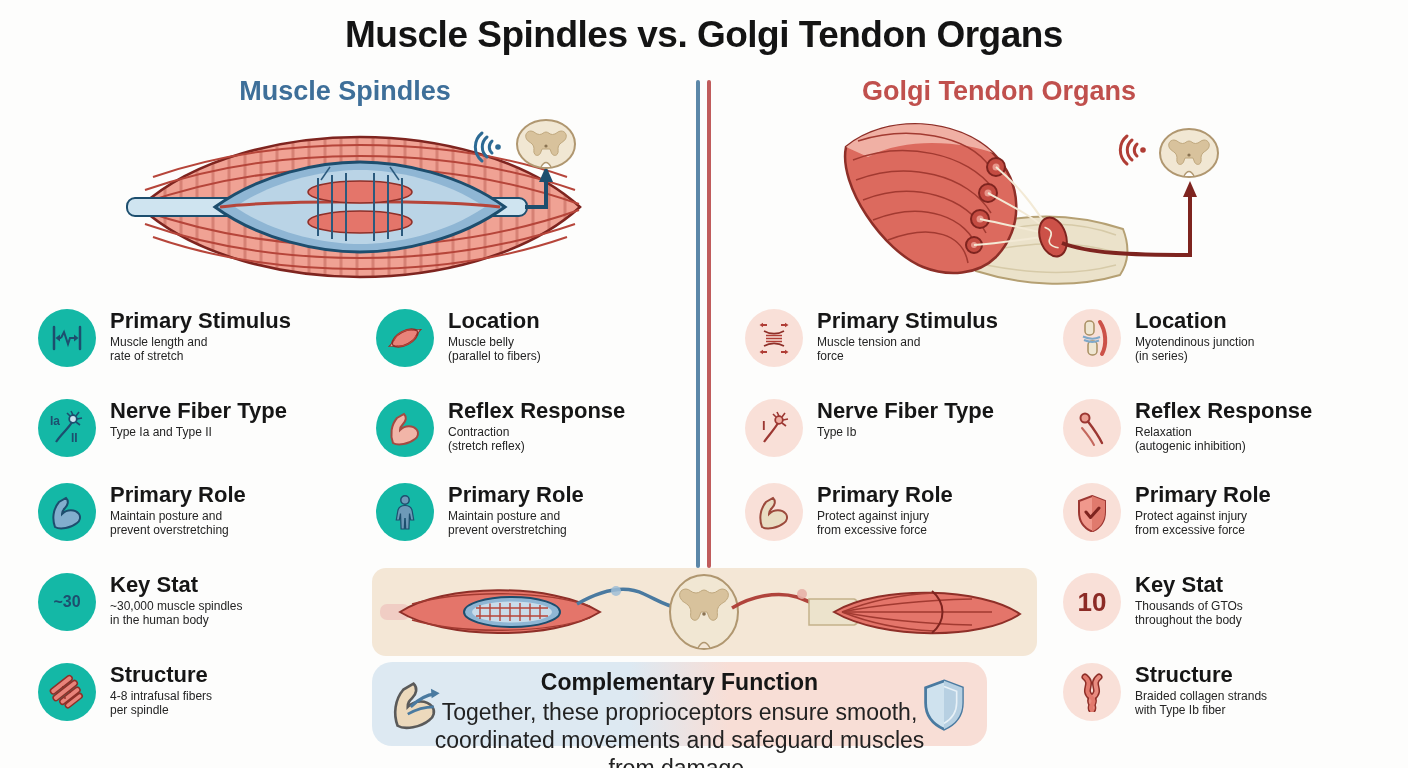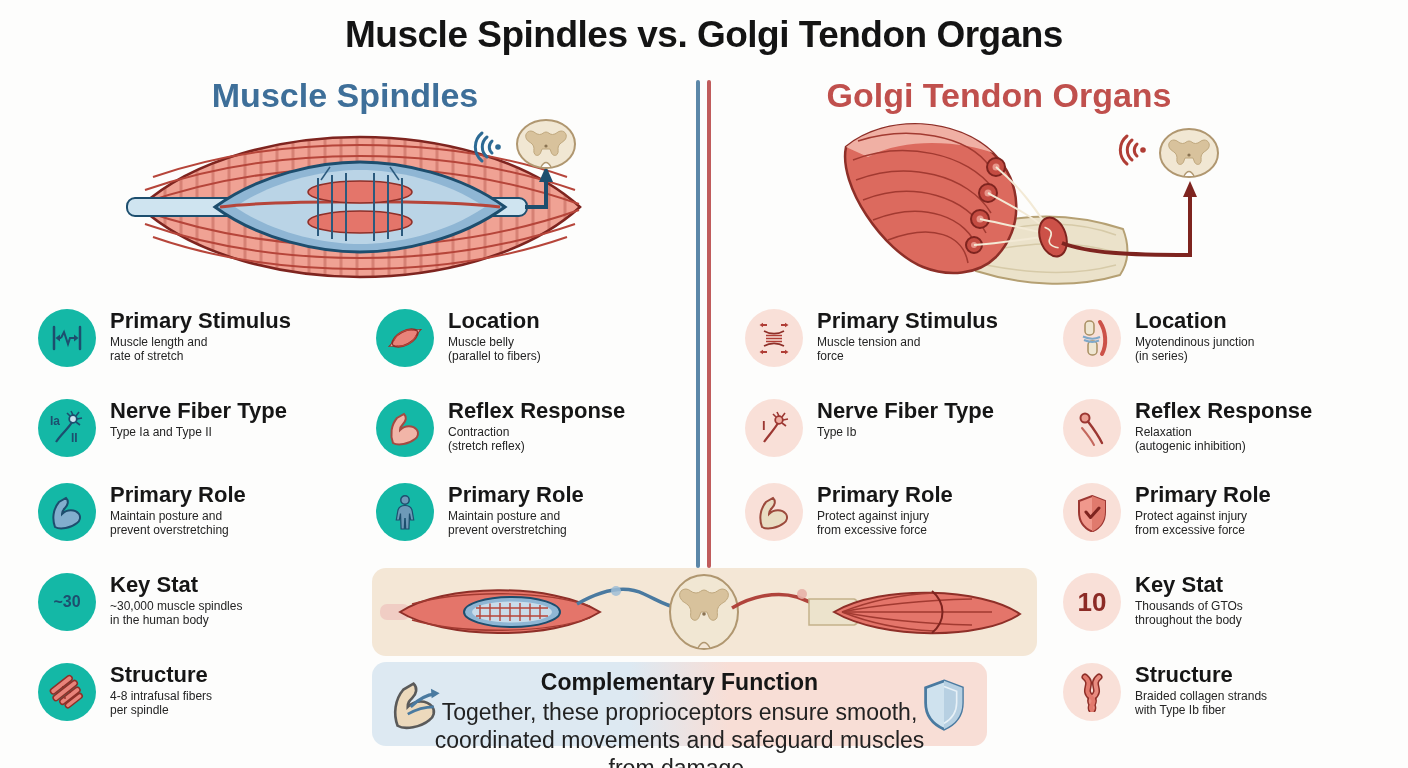--- a/index.html
+++ b/index.html
@@ -1,39 +1,39 @@
 <!DOCTYPE html>
 <html><head>
 <meta charset="utf-8">
 <style>
   html,body{margin:0;padding:0;background:#fff;}
   .canvas{position:relative;width:1408px;height:768px;background:#fdfdfc;overflow:hidden;
           font-family:"Liberation Sans",sans-serif;color:#191919;}
   .page-title{position:absolute;left:0;top:14px;width:1408px;text-align:center;
           font-size:37px;font-weight:bold;letter-spacing:-0.5px;color:#141414;}
-  .col-heading{position:absolute;top:76px;font-size:34px;font-weight:bold;text-align:center;}
+  .col-heading{position:absolute;top:76px;font-size:27px;font-weight:bold;text-align:center;}
   .heading-ms{left:120px;width:450px;color:#3e6f99;}
   .heading-gto{left:774px;width:450px;color:#c0504d;}
   .divider{position:absolute;top:80px;height:488px;width:4px;border-radius:2px;}
   .divider.blue{left:696px;background:#5b87a8;}
   .divider.red{left:707px;background:#c05c5c;}
   .fact{position:absolute;display:flex;align-items:flex-start;}
   .icon-circle{width:58px;height:58px;border-radius:50%;flex:none;display:flex;
           align-items:center;justify-content:center;margin-top:1px;}
   .icon-circle.blue{background:#14b8a6;}
   .icon-circle.pink{background:#f9e0d8;}
   .fact-text{margin-left:14px;}
   .fact-title{font-size:22px;font-weight:bold;line-height:1.15;color:#161616;}
   .fact-desc{font-size:12px;line-height:1.18;color:#242424;white-space:pre-line;margin-top:2px;}
   .badge-text{font-weight:bold;}
   .badge-ms{font-size:16px;color:#1d4e6e;}
   .badge-gto{font-size:26px;color:#8c2b26;}
   .band{position:absolute;left:372px;top:568px;width:665px;height:88px;background:#f4e7d6;
           border-radius:14px;}
-  .footer-box{position:absolute;left:372px;top:662px;width:615px;height:84px;border-radius:14px;
+  .footer-box{position:absolute;left:372px;top:662px;width:615px;height:84px;border-radius:20px;
           background:linear-gradient(90deg,#dde9f2 0%,#dde9f2 42%,#f8ded6 58%,#f8ded6 100%);}
   .footer-title{text-align:center;font-size:23px;font-weight:bold;margin-top:7px;color:#161616;}
   .footer-text{width:540px;margin:2px auto 0 auto;text-align:center;font-size:23px;
           line-height:1.22;color:#222;}
   .abs{position:absolute;}
   svg{display:block;}
   svg text{font-family:"Liberation Sans",sans-serif;}
 </style>
 </head>
 <body>

